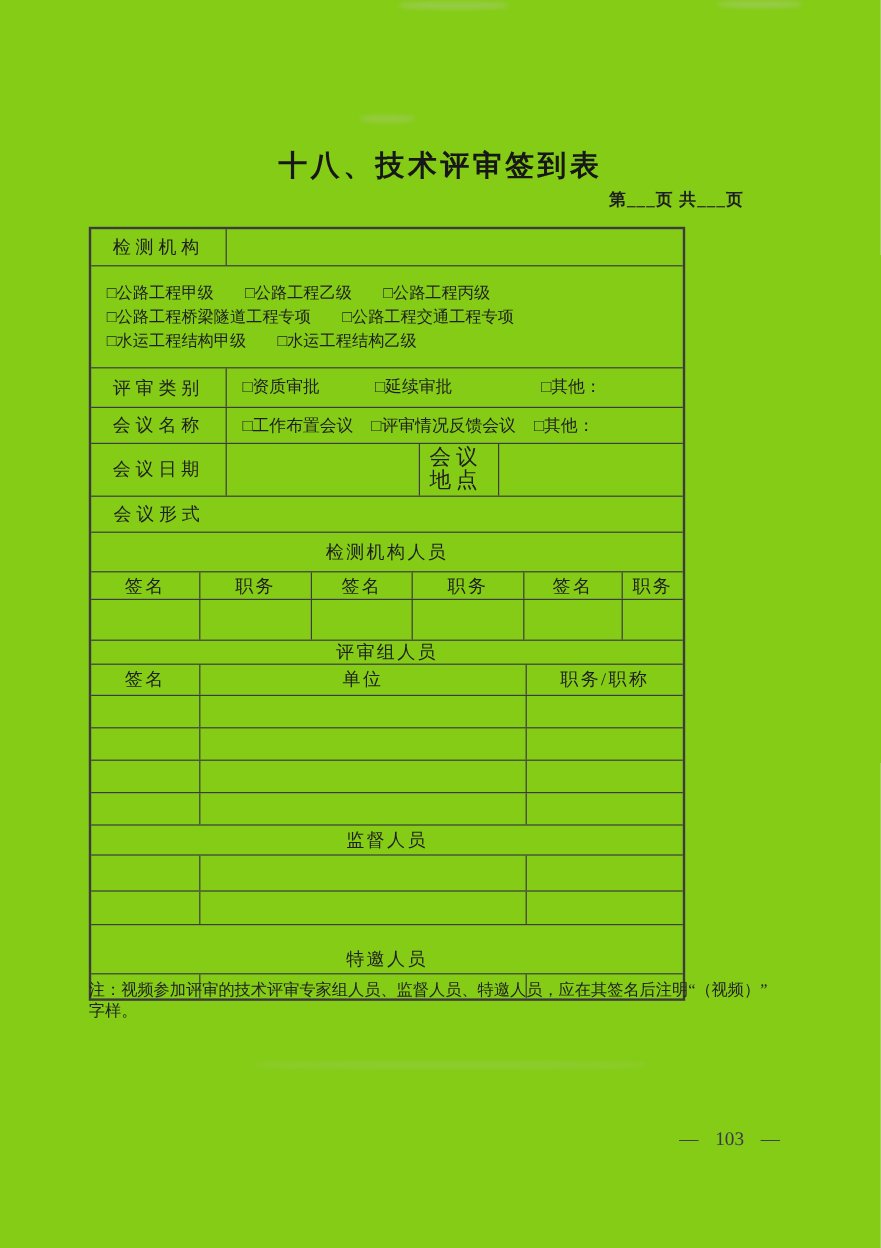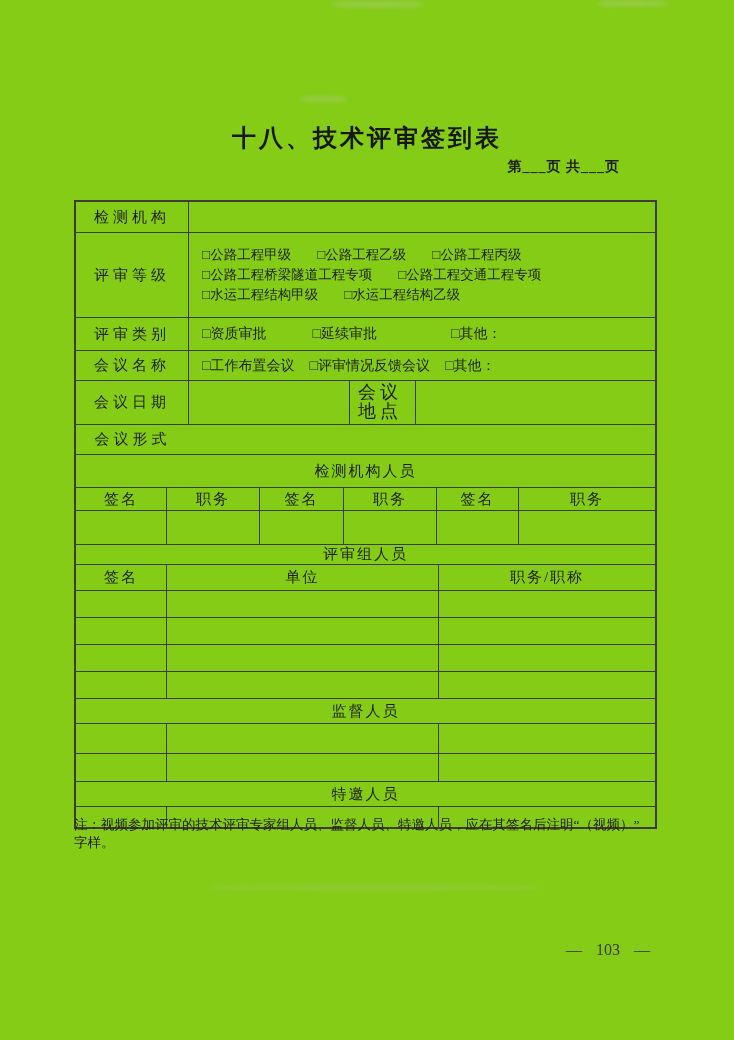--- a/index.html
+++ b/index.html
@@ -20,21 +20,21 @@
     position:absolute; left:0; top:122px; width:100%;
     text-align:center; font-size:24px; font-weight:bold; letter-spacing:3px;
     color:#171717;
   }
   .page-counter {
     position:absolute; left:0; top:158px; width:620px;
     text-align:right; font-size:14px; font-weight:bold; letter-spacing:1px;
   }
 
   .sheet {
-    position:absolute; left:74px; top:200px; width:583px;
+    position:absolute; left:74px; top:189px; width:497px;
     border:2px solid #3c3c3c; box-sizing:border-box;
     font-size:14px;
   }
   .trow { display:flex; border-bottom:1px solid #3c3c3c; box-sizing:border-box; }
   .trow:last-child { border-bottom:none; }
   .cell { border-right:1px solid #3c3c3c; box-sizing:border-box; min-width:0; }
   .cell:last-child { border-right:none; }
 
   .label {
     width:113px; flex:0 0 113px; display:flex; align-items:center; justify-content:center;
@@ -52,21 +52,21 @@
   .r-fmt   { height:30px; }
   .r-sec-a { height:33px; }
   .r-h6    { height:23px; }
   .r-e6    { height:34px; }
   .r-sec-b { height:20px; }
   .r-h3    { height:26px; }
   .r-e3    { height:27px; }
   .r-sup   { height:25px; }
   .r-se1   { height:30px; }
   .r-se2   { height:28px; }
-  .r-guest { height:25px; }
+  .r-guest { height:25px;margin-top:16px; }
   .r-ge    { height:20px; }
 
   .grade-content { flex-direction:column; align-items:flex-start; justify-content:center; padding:2px 4px 2px 13px; }
   .grade-line { display:flex; gap:26px; font-size:13.5px; line-height:20px; white-space:nowrap; }
   .grade-line.tight { gap:16px; }
 
   .opt { white-space:nowrap; }
   .gap-cat  { gap:46px; }
   .gap-name { gap:15px; }
   .gap-fmt  { gap:40px; }
@@ -118,21 +118,20 @@
   <div class="page-counter">第___页  共___页</div>
 
   <div class="sheet">
 
     <div class="trow r-org">
       <div class="cell label">检测机构</div>
       <div class="cell content"></div>
     </div>
 
     <div class="trow r-grade">
-      <div class="cell label">评审等级</div>
       <div class="cell content grade-content">
         <div class="grade-line">
           <span class="opt">□公路工程甲级</span>
           <span class="opt">□公路工程乙级</span>
           <span class="opt">□公路工程丙级</span>
         </div>
         <div class="grade-line">
           <span class="opt">□公路工程桥梁隧道工程专项</span>
           <span class="opt">□公路工程交通工程专项</span>
         </div>

